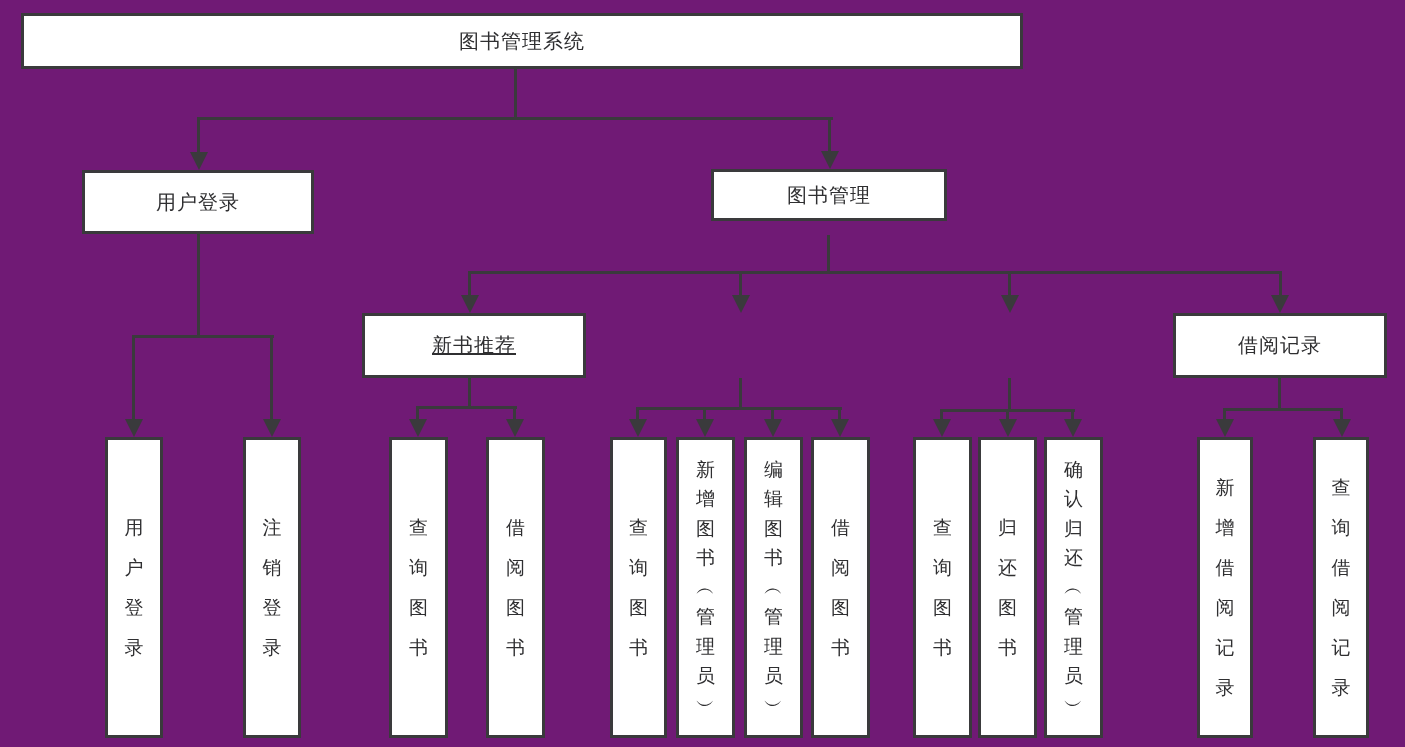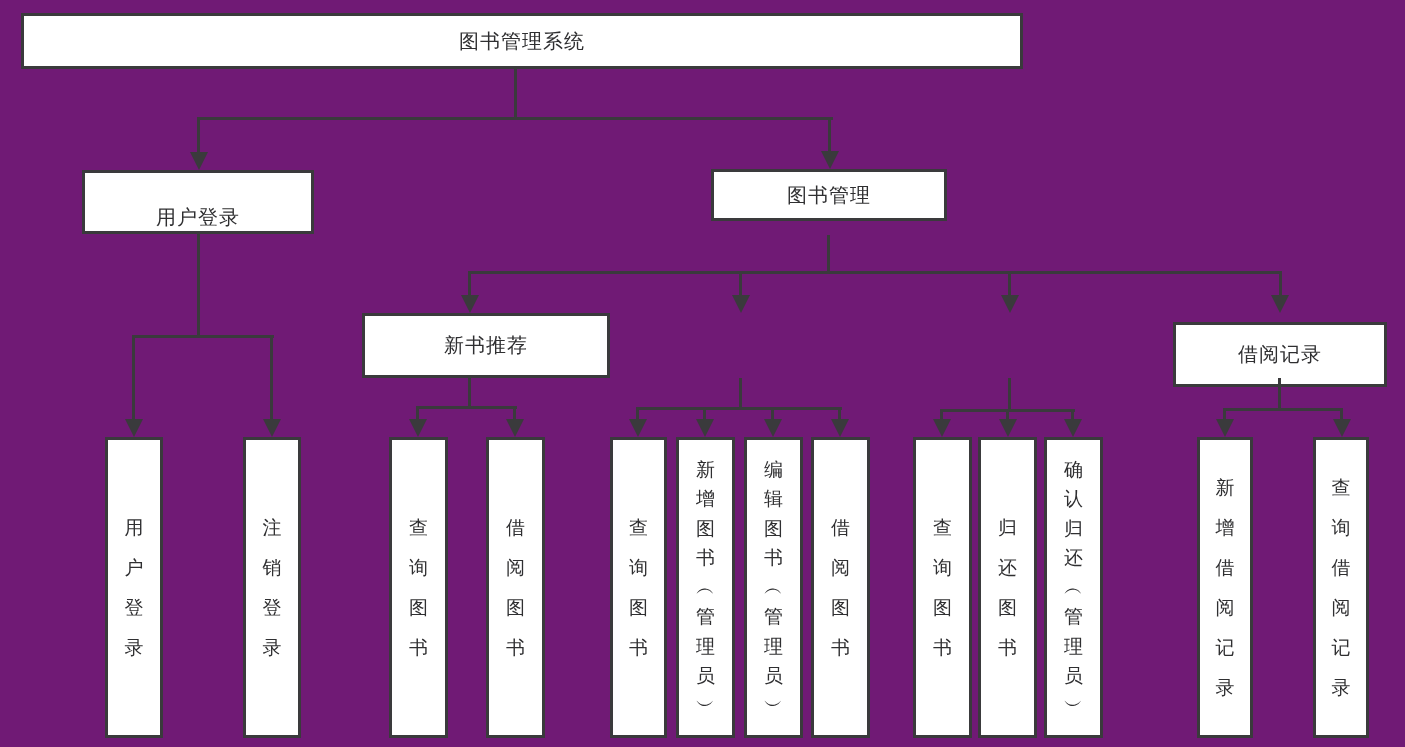--- a/index.html
+++ b/index.html
@@ -44,21 +44,21 @@
     <span>图书管理系统</span>
   </div>
 
   <div class="vl" style="left:514px;top:68px;height:51px;"></div>
   <div class="hl" style="left:197px;top:117px;width:636px;"></div>
   <div class="vl" style="left:197px;top:117px;height:38px;"></div>
   <div class="arrow" style="left:190px;top:152px;"></div>
   <div class="vl" style="left:828px;top:117px;height:37px;"></div>
   <div class="arrow" style="left:821px;top:151px;"></div>
 
-  <div class="hbox" style="left:82px;top:170px;width:232px;height:64px;align-items:flex-end;">
+  <div class="hbox" style="left:82px;top:170px;width:232px;height:64px;">
     <span>用户登录</span>
   </div>
   <div class="hbox" style="left:711px;top:169px;width:236px;height:52px;">
     <span>图书管理</span>
   </div>
 
   <div class="vl" style="left:197px;top:234px;height:104px;"></div>
   <div class="hl" style="left:132px;top:335px;width:142px;"></div>
   <div class="vl" style="left:132px;top:335px;height:86px;"></div>
   <div class="arrow" style="left:125px;top:419px;"></div>
@@ -69,24 +69,24 @@
   <div class="hl" style="left:468px;top:271px;width:814px;"></div>
   <div class="vl" style="left:468px;top:271px;height:26px;"></div>
   <div class="arrow" style="left:461px;top:295px;"></div>
   <div class="vl" style="left:739px;top:271px;height:26px;"></div>
   <div class="arrow" style="left:732px;top:295px;"></div>
   <div class="vl" style="left:1008px;top:271px;height:26px;"></div>
   <div class="arrow" style="left:1001px;top:295px;"></div>
   <div class="vl" style="left:1279px;top:271px;height:26px;"></div>
   <div class="arrow" style="left:1271px;top:295px;"></div>
 
-  <div class="hbox" style="left:362px;top:313px;width:248px;height:65px;">
+  <div class="hbox" style="left:362px;top:313px;width:224px;height:65px;text-decoration:underline;">
     <span>新书推荐</span>
   </div>
-  <div class="hbox" style="left:1173px;top:313px;width:214px;height:65px;margin-top:9px;">
+  <div class="hbox" style="left:1173px;top:313px;width:214px;height:65px;">
     <span>借阅记录</span>
   </div>
 
   <div class="vl" style="left:468px;top:378px;height:31px;"></div>
   <div class="hl" style="left:416px;top:406px;width:101px;"></div>
   <div class="vl" style="left:416px;top:406px;height:15px;"></div>
   <div class="arrow" style="left:409px;top:419px;"></div>
   <div class="vl" style="left:513px;top:406px;height:15px;"></div>
   <div class="arrow" style="left:506px;top:419px;"></div>
 

